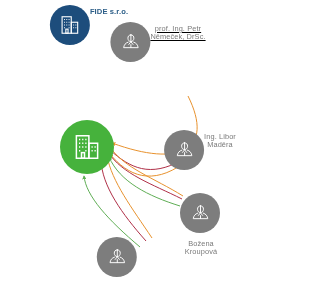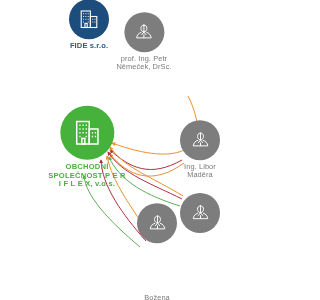--- a/index.html
+++ b/index.html
@@ -23,22 +23,22 @@
     position: absolute;
     left: 0;
     top: 0;
     width: 295px;
     height: 300px;
   }
   .node {
     position: absolute;
     transform: translate(-50%, -50%);
     display: flex;
-    flex-direction: column;
-    align-items: center;
+    flex-direction: row;
+    align-items: flex-start;
   }
   .node-circle {
     border-radius: 50%;
     display: flex;
     align-items: center;
     justify-content: center;
     box-sizing: border-box;
   }
   .node-label {
     margin-top: 3px;
@@ -123,21 +123,21 @@
         <line x1="15.6" y1="12" x2="16.6" y2="12"></line>
         <line x1="18.0" y1="12" x2="19.0" y2="12"></line>
         <line x1="15.6" y1="15" x2="16.6" y2="15"></line>
         <line x1="18.0" y1="15" x2="19.0" y2="15"></line>
         <rect x="7.6" y="16.5" width="2.4" height="4.5"></rect>
       </svg>
     </div>
     <div class="node-label lbl-company-blue">FIDE s.r.o.</div>
   </div>
 
-  <div class="node node-person" style="left:144px; top:42px;">
+  <div class="node node-person" style="left:158px; top:42px;text-decoration:underline;">
     <div class="node-circle" style="width:40px;height:40px;">
       <svg width="21" height="21" viewBox="0 0 24 24" fill="none" stroke="#ffffff" stroke-width="1.1" stroke-linecap="round">
         <path d="M12 3.3 c-2.5 0 -3.4 1.8 -3.4 3.8 0 2.1 1.5 3.9 3.4 3.9 s3.4 -1.8 3.4 -3.9 c0 -2 -0.9 -3.8 -3.4 -3.8 z"></path>
         <path d="M12 3.3 v7.7"></path>
         <path d="M8.8 11.6 c-3.1 1.0 -4.6 3.1 -5.1 6.3 h16.6 c-0.5 -3.2 -2.0 -5.3 -5.1 -6.3"></path>
         <path d="M12 11.2 l-2.4 3.0 M12 11.2 l2.4 3.0"></path>
         <path d="M12 14.4 v3.3"></path>
       </svg>
     </div>
     <div class="node-label lbl-person">prof. Ing. Petr
@@ -161,23 +161,20 @@
         <line x1="10.6" y1="12" x2="11.6" y2="12"></line>
         <line x1="5.6" y1="15" x2="6.6" y2="15"></line>
         <line x1="10.6" y1="15" x2="11.6" y2="15"></line>
         <line x1="15.6" y1="12" x2="16.6" y2="12"></line>
         <line x1="18.0" y1="12" x2="19.0" y2="12"></line>
         <line x1="15.6" y1="15" x2="16.6" y2="15"></line>
         <line x1="18.0" y1="15" x2="19.0" y2="15"></line>
         <rect x="7.6" y="16.5" width="2.4" height="4.5"></rect>
       </svg>
     </div>
-    <div class="node-label lbl-company-green">OBCHODNÍ
-SPOLEČNOST P E R
-I F L E X, v.o.s.</div>
   </div>
 
   <div class="node node-person" style="left:200px; top:150px;">
     <div class="node-circle" style="width:40px;height:40px;">
       <svg width="21" height="21" viewBox="0 0 24 24" fill="none" stroke="#ffffff" stroke-width="1.1" stroke-linecap="round">
         <path d="M12 3.3 c-2.5 0 -3.4 1.8 -3.4 3.8 0 2.1 1.5 3.9 3.4 3.9 s3.4 -1.8 3.4 -3.9 c0 -2 -0.9 -3.8 -3.4 -3.8 z"></path>
         <path d="M12 3.3 v7.7"></path>
         <path d="M8.8 11.6 c-3.1 1.0 -4.6 3.1 -5.1 6.3 h16.6 c-0.5 -3.2 -2.0 -5.3 -5.1 -6.3"></path>
         <path d="M12 11.2 l-2.4 3.0 M12 11.2 l2.4 3.0"></path>
         <path d="M12 14.4 v3.3"></path>

